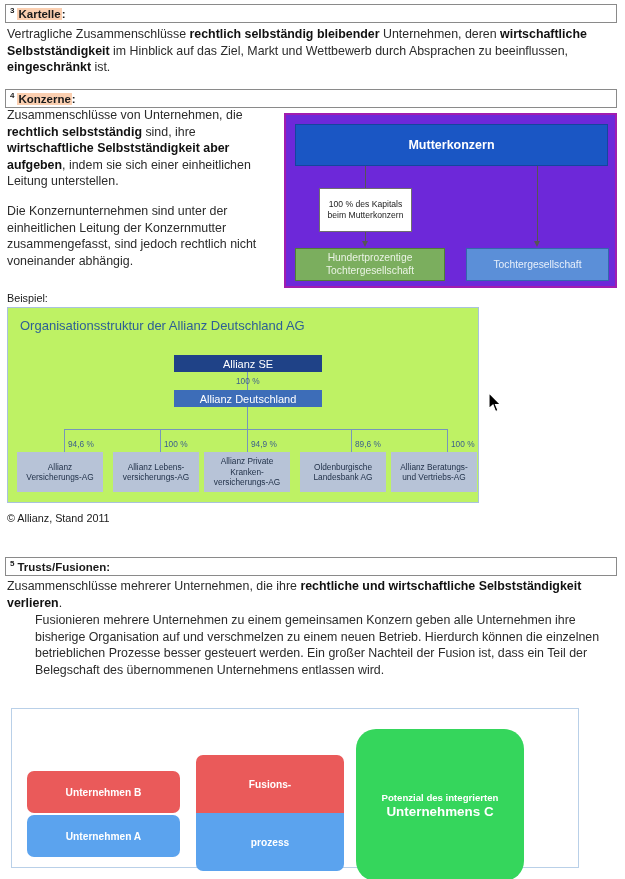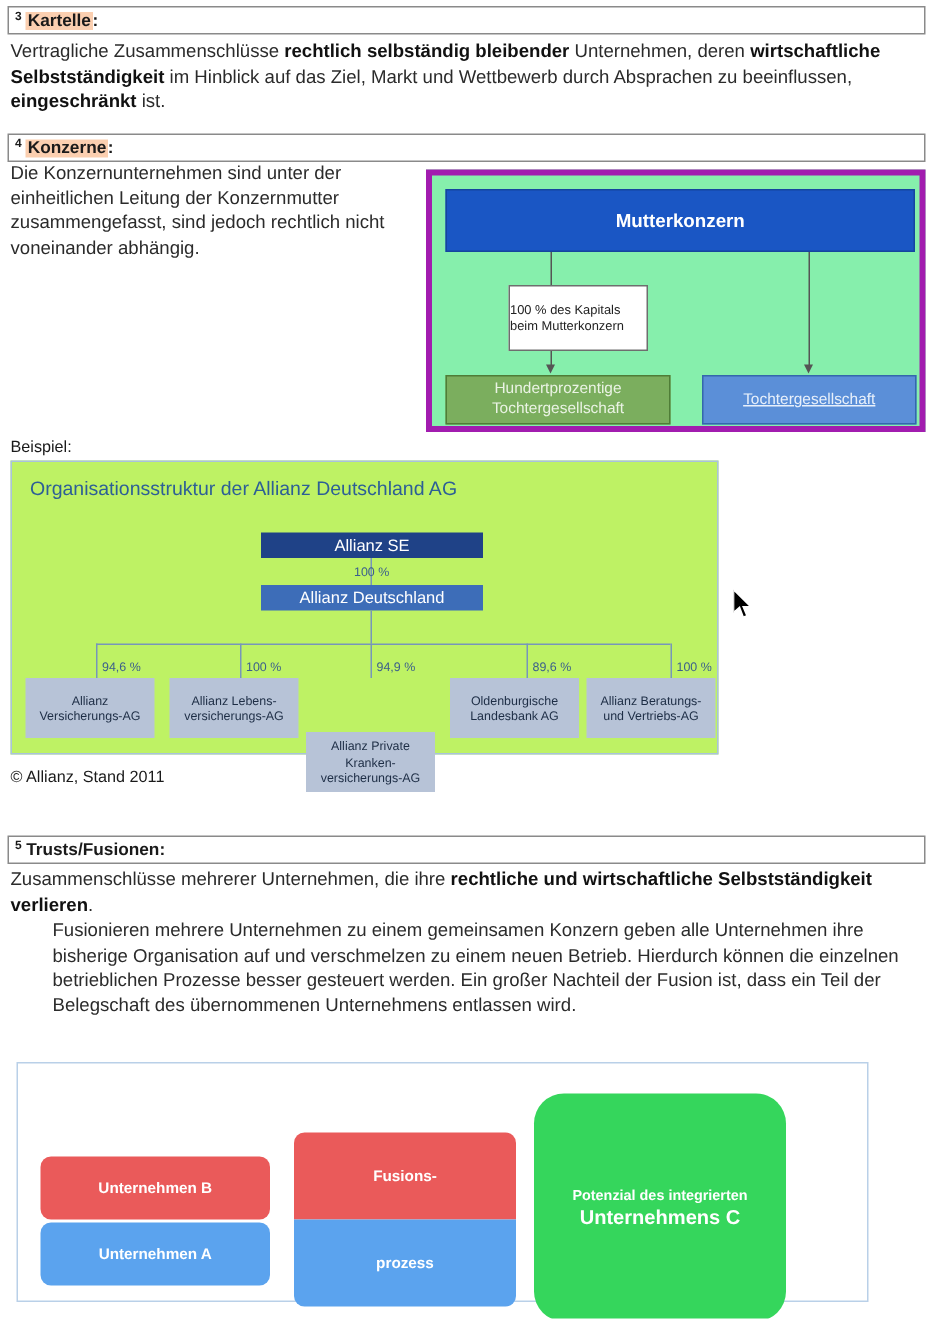--- a/index.html
+++ b/index.html
@@ -29,45 +29,45 @@
   }
   .para b{font-weight:bold;color:#111;}
 
   
   #konzern-text{left:7px;top:107px;width:272px;}
   #konzern-text p{margin:0 0 13px 0;}
 
   
   #mutter-box{
     position:absolute;left:284px;top:113px;width:333px;height:175px;
-    border:4px solid #a21caf;background:#86efac;box-sizing:border-box;
+    border:2px solid #a21caf;background:#6d28d9;box-sizing:border-box;
   }
   .mk-top{
     position:absolute;left:9px;top:9px;width:313px;height:42px;
     background:#1a56c4;border:1px solid #15459e;box-sizing:border-box;
     color:#ffffff;font-size:12.5px;font-weight:bold;
     display:flex;align-items:center;justify-content:center;
   }
   .mk-callout{
-    position:absolute;left:51px;top:73px;width:93px;height:44px;
+    position:absolute;left:33px;top:73px;width:93px;height:44px;
     border:1px solid #6e6e6e;background:#ffffff;box-sizing:border-box;
     font-size:8.6px;line-height:11.4px;color:#222;
-    display:flex;align-items:center;justify-content:center;text-align:left;
+    display:flex;align-items:center;justify-content:center;text-align:center;
   }
   .mk-sub-green{
     position:absolute;left:9px;top:133px;width:150px;height:33px;
     background:#7bae5e;border:1px solid #4f7d37;box-sizing:border-box;
     color:#eaf3e4;font-size:10.3px;line-height:12.6px;text-align:center;
     display:flex;align-items:center;justify-content:center;
   }
   .mk-sub-blue{
     position:absolute;left:180px;top:133px;width:143px;height:33px;
     background:#5b8fd8;border:1px solid #3467ac;box-sizing:border-box;
     color:#e8f0fb;font-size:10.3px;text-align:center;
-    display:flex;align-items:center;justify-content:center;text-decoration:underline;
+    display:flex;align-items:center;justify-content:center;
   }
   .vline{position:absolute;background:#555;width:1px;}
   .arrowhead{
     position:absolute;width:0;height:0;
     border-left:3.5px solid transparent;border-right:3.5px solid transparent;
     border-top:6px solid #555;
   }
 
   
   #beispiel{position:absolute;left:7px;top:292px;font-size:10.8px;color:#1a1a1a;}
@@ -146,20 +146,21 @@
   </div>
   <div class="para" style="left:7px;top:26px;width:608px;">Vertragliche Zusammenschlüsse <b>rechtlich selbständig bleibender</b> Unternehmen, deren <b>wirtschaftliche Selbstständigkeit</b> im Hinblick auf das Ziel, Markt und Wettbewerb durch Absprachen zu beeinflussen, <b>eingeschränkt</b> ist.</div>
 
   <div class="sec-head" style="top:89px;">
     <span class="sec-num">4</span>
     <span class="hl">Konzerne</span>
       <span>:</span>
   </div>
 
   <div class="para" id="konzern-text">
+    <p>Zusammenschlüsse von Unternehmen, die <b>rechtlich selbstständig</b> sind, ihre <b>wirtschaftliche Selbstständigkeit aber aufgeben</b>, indem sie sich einer einheitlichen Leitung unterstellen.</p>
     <p>Die Konzernunternehmen sind unter der einheitlichen Leitung der Konzernmutter zusammengefasst, sind jedoch rechtlich nicht voneinander abhängig.</p>
   </div>
 
   <div id="mutter-box">
     <div class="mk-top">Mutterkonzern</div>
 
     <div class="vline" style="left:79px;top:51px;height:22px;"></div>
     <div class="mk-callout">100 % des Kapitals beim Mutterkonzern</div>
 
     <div class="vline" style="left:79px;top:117px;height:10px;"></div>
@@ -193,21 +194,21 @@
     <div class="az-line" style="left:439px;top:121px;width:1px;height:23px;"></div>
 
     <div class="az-pct" style="left:60px;">94,6 %</div>
     <div class="az-pct" style="left:156px;">100 %</div>
     <div class="az-pct" style="left:243px;">94,9 %</div>
     <div class="az-pct" style="left:347px;">89,6 %</div>
     <div class="az-pct" style="left:443px;">100 %</div>
 
     <div class="az-leaf" style="left:9px;">Allianz Versicherungs-AG</div>
     <div class="az-leaf" style="left:105px;">Allianz Lebens- versicherungs-AG</div>
-    <div class="az-leaf" style="left:196px;margin-top:36px;">Allianz Private Kranken- versicherungs-AG</div>
+    <div class="az-leaf" style="left:196px;">Allianz Private Kranken- versicherungs-AG</div>
     <div class="az-leaf" style="left:292px;">Oldenburgische Landesbank AG</div>
     <div class="az-leaf" style="left:383px;">Allianz Beratungs- und Vertriebs-AG</div>
   </div>
 
   <div id="copyright">© Allianz, Stand 2011</div>
 
   <div class="sec-head" style="top:557px;">
     <span class="sec-num">5</span>
     <span>Trusts/Fusionen</span>
       <span>:</span>

